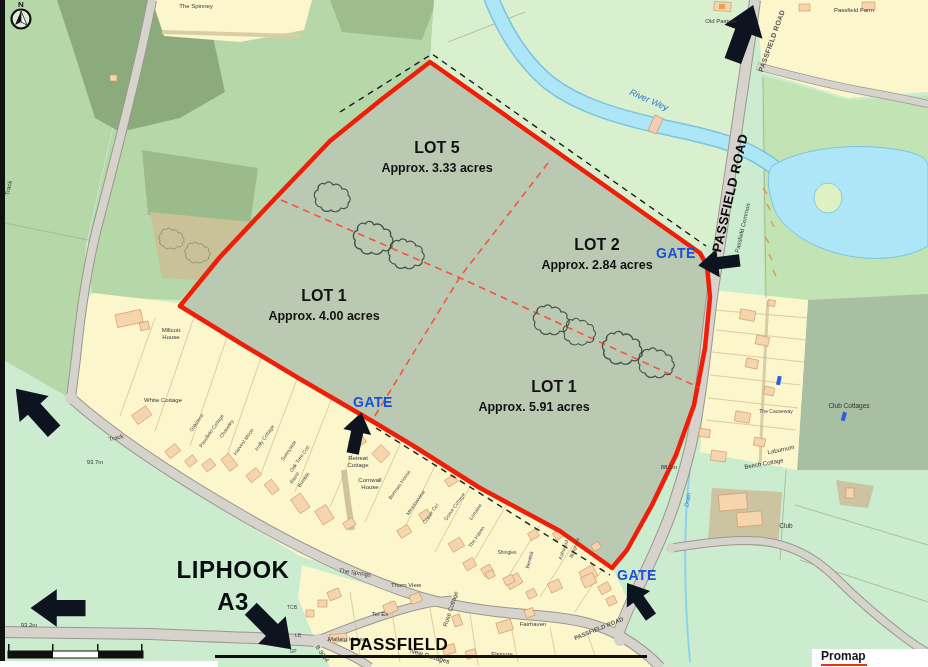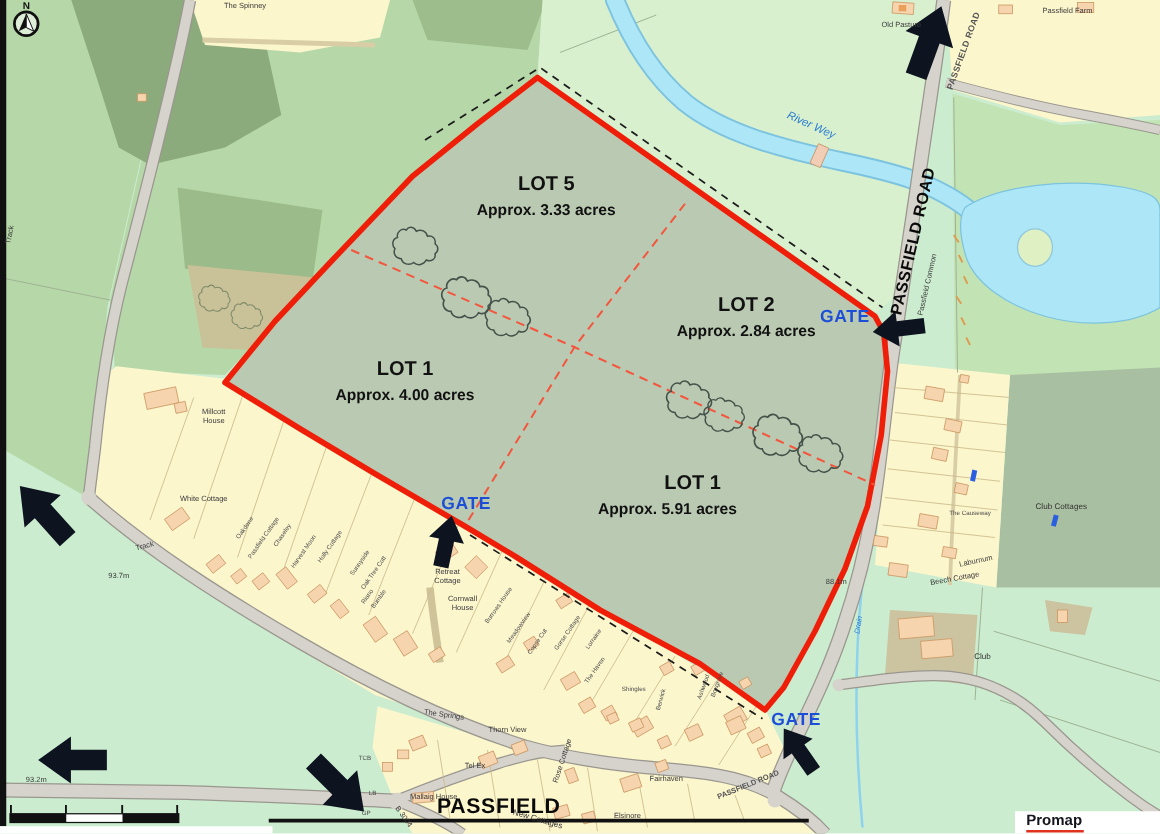--- a/index.html
+++ b/index.html
@@ -333,20 +333,22 @@
       <div class="lbl lot-acre" style="left: 437px; top: 168px; transform: translate(-50%, -50%);">Approx. 3.33 acres</div>
       <div class="lbl lot-name" style="left: 597px; top: 245px; transform: translate(-50%, -50%);">LOT 2</div>
       <div class="lbl lot-acre" style="left: 597px; top: 265px; transform: translate(-50%, -50%);">Approx. 2.84 acres</div>
       <div class="lbl lot-name" style="left: 324px; top: 296px; transform: translate(-50%, -50%);">LOT 1</div>
       <div class="lbl lot-acre" style="left: 324px; top: 316px; transform: translate(-50%, -50%);">Approx. 4.00 acres</div>
       <div class="lbl lot-name" style="left: 534px; top: 387px; transform: translate(-50%, -50%); margin-left: 20px;">LOT 1</div>
       <div class="lbl lot-acre" style="left: 534px; top: 407px; transform: translate(-50%, -50%);">Approx. 5.91 acres</div>
       <div class="lbl gate" style="left: 373px; top: 402px; transform: translate(-50%, -50%);">GATE</div>
       <div class="lbl gate" style="left: 676px; top: 253px; transform: translate(-50%, -50%);">GATE</div>
       <div class="lbl gate" style="left: 637px; top: 575px; transform: translate(-50%, -50%);">GATE</div>
+      <div class="lbl direction " style="left: 233px; top: 586px; transform: translate(-50%, -50%);">LIPHOOK
+A3</div>
     </div>
 
 <div class="promap">
   <div class="promap-text">Promap</div>
   <div class="promap-red"></div>
 </div>
 
 </div>
 
 </body></html>

